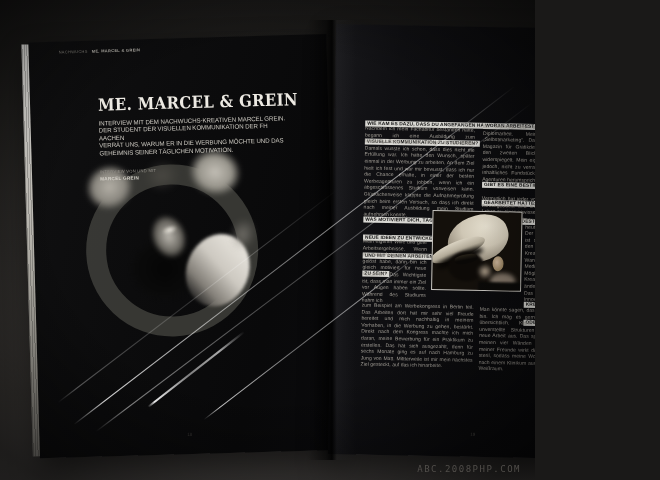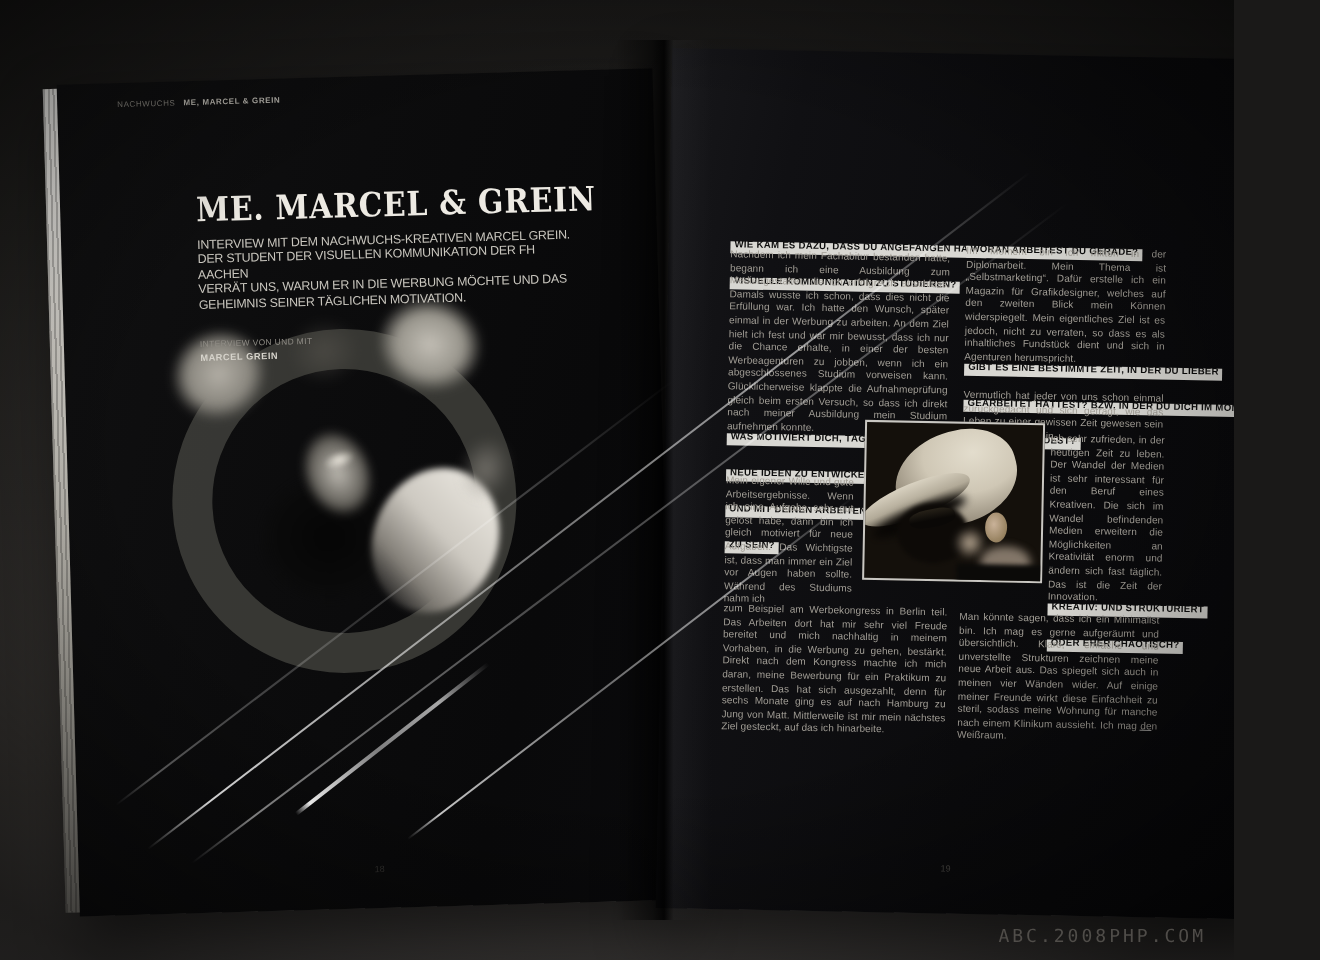--- a/index.html
+++ b/index.html
@@ -1,22 +1,21 @@
 <!DOCTYPE html>
 <html><head>
 <meta charset="utf-8">
 <style>
   html,body{margin:0;padding:0;background:#1a1918;}
   .scene{
-    position:relative;width:588px;height:480px;overflow:hidden;
+    position:relative;width:535px;height:480px;overflow:hidden;
     font-family:"Liberation Sans",sans-serif;
     background:
       radial-gradient(ellipse 62% 55% at 50% 46%, rgba(95,90,85,.50), rgba(0,0,0,0) 72%),
       linear-gradient(180deg,#191817 0%,#21201e 22%,#2c2a28 52%,#3c3936 82%,#4a4745 100%);
-    padding-left: 29px;
   }
   .page{position:absolute;}
   
   .page-left{
     left:34px;top:34px;width:298px;height:416px;
     transform:rotate(-1.6deg);transform-origin:right center;
     background:linear-gradient(105deg,#101011 0%,#0c0c0d 40%,#09090a 75%,#0b0b0d 100%);
     box-shadow:0 14px 28px rgba(0,0,0,.55);
     z-index:1;
   }

